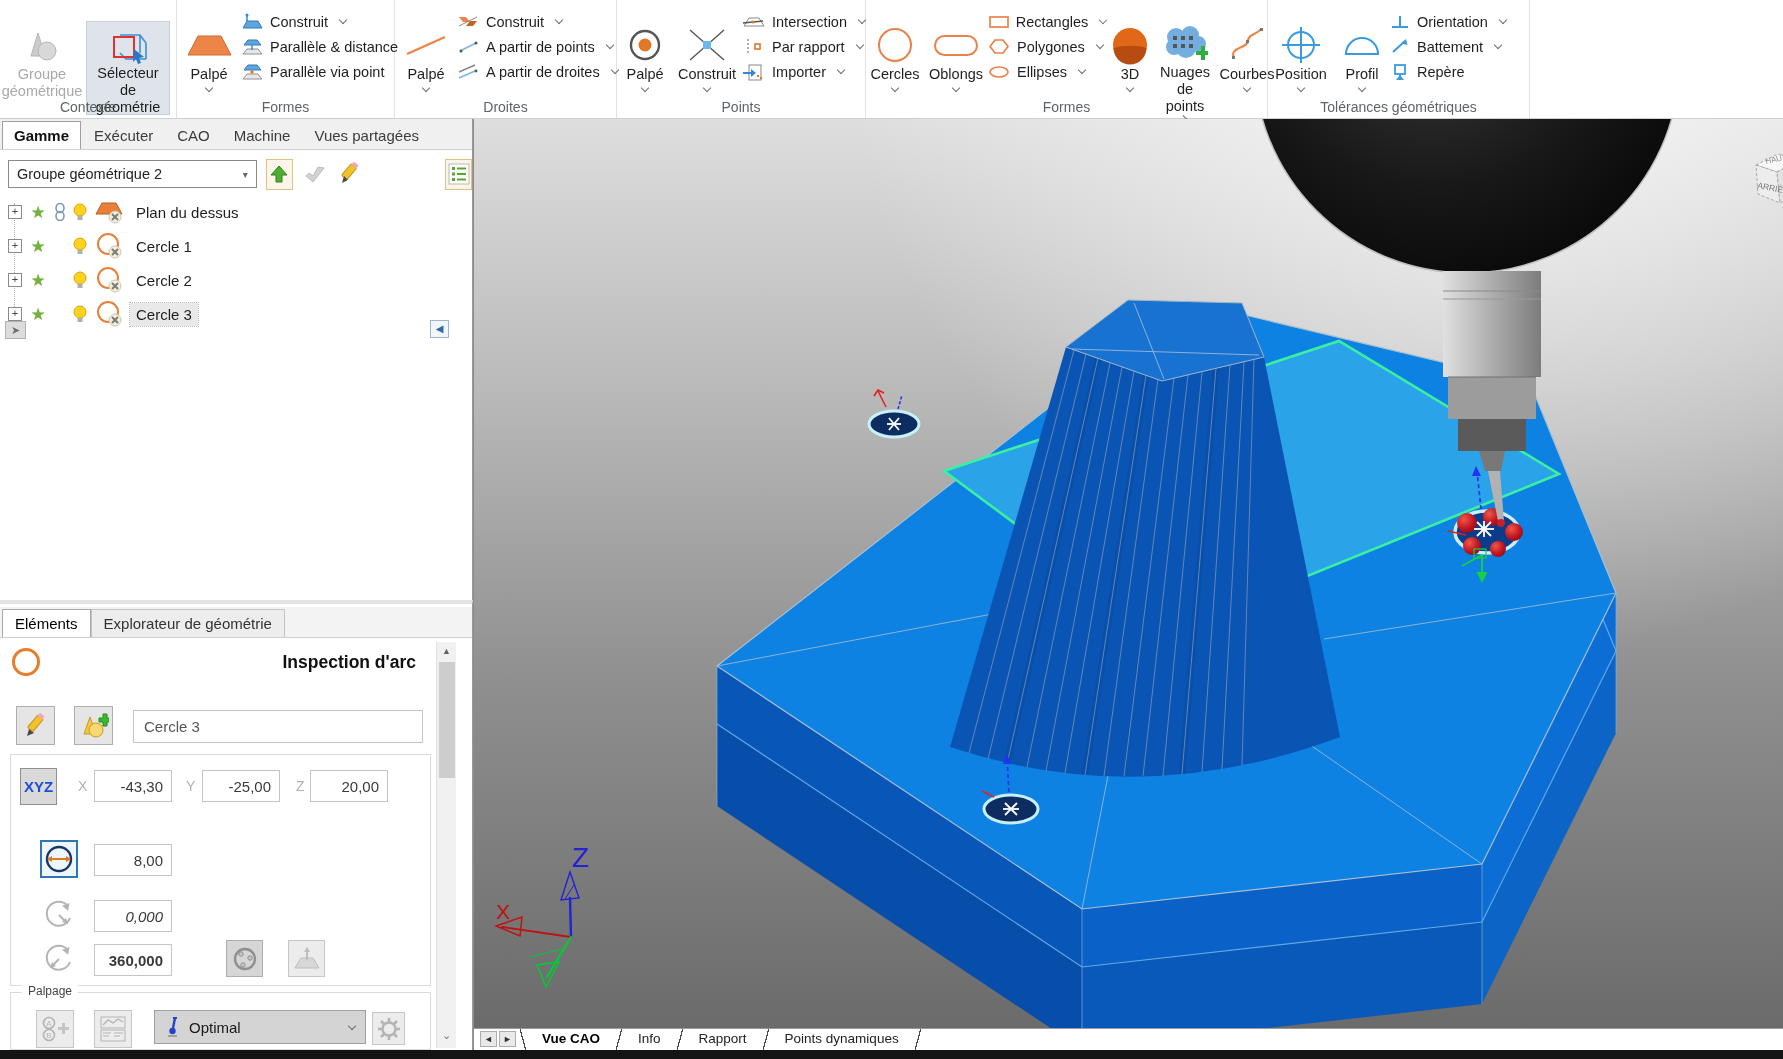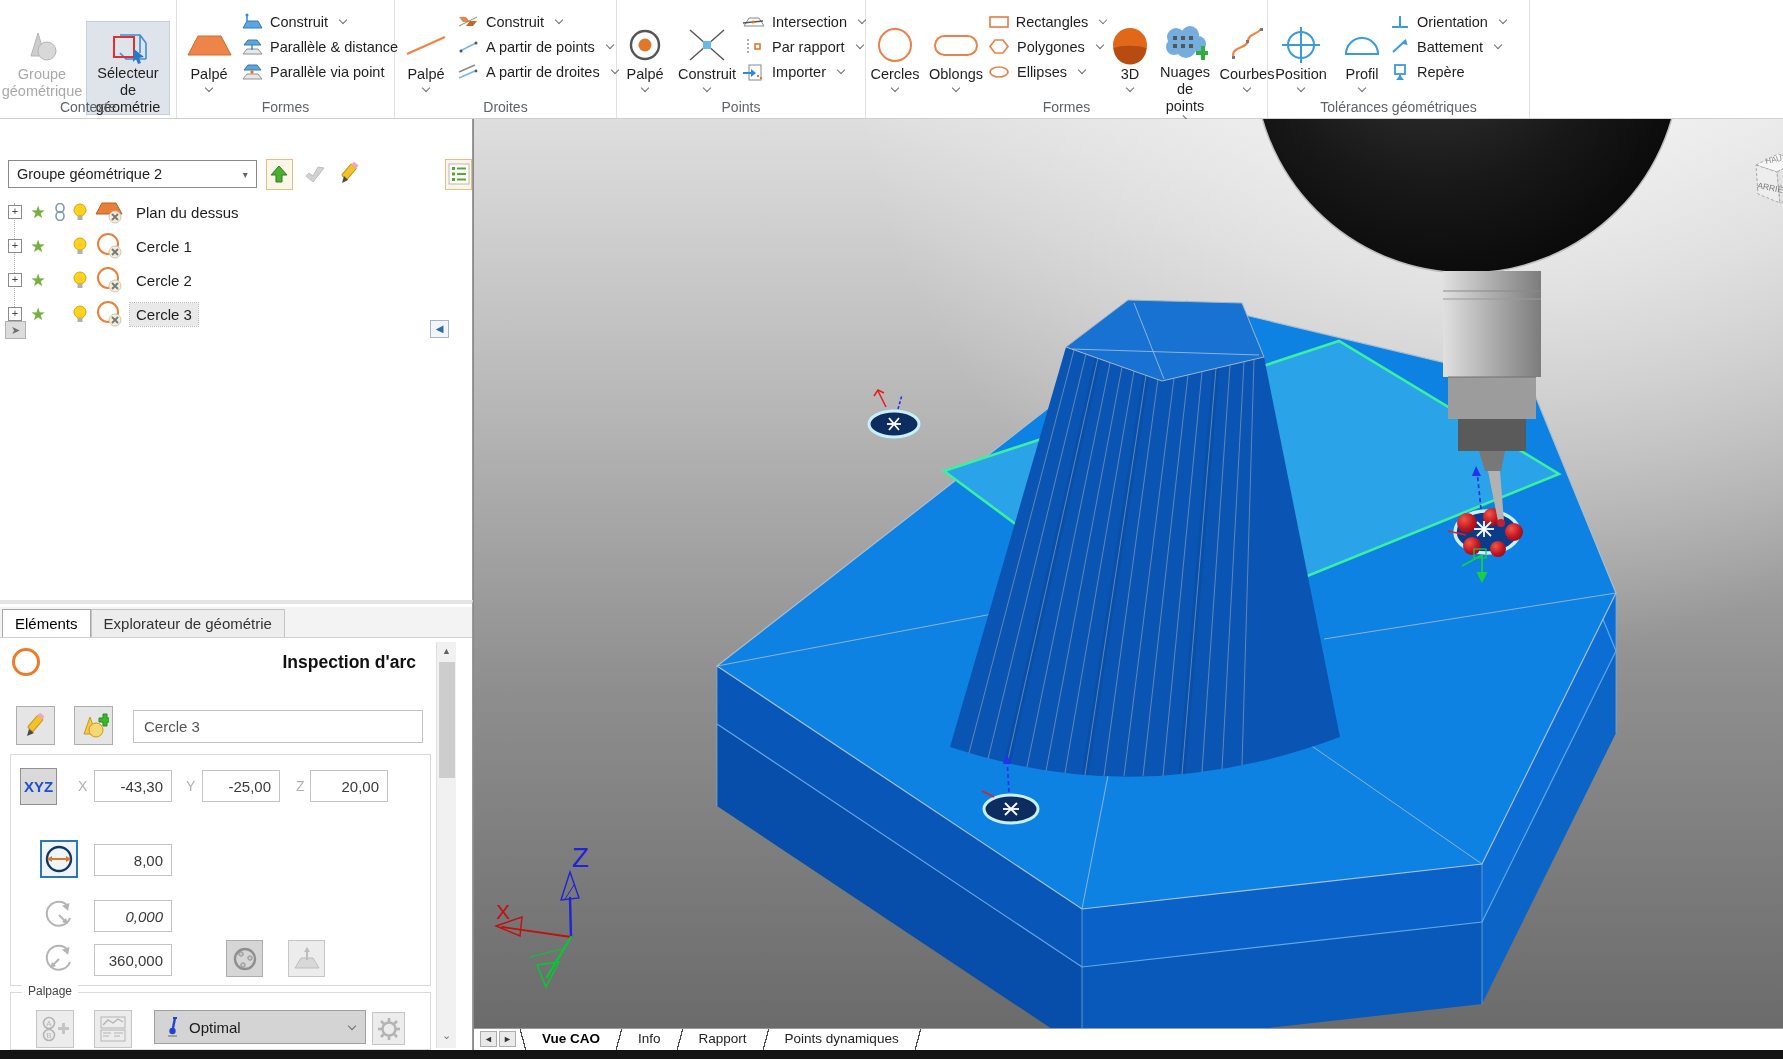--- a/index.html
+++ b/index.html
@@ -391,20 +391,27 @@
               <polygon points="6,17 14,17 10,12" fill="#3a9ae0"></polygon>
             </svg>
           <span>Repère</span>
         </div>
       </div>
       <div class="seclabel">Tolérances géométriques</div>
     </div>
   </div>
 
   <div class="leftpanel">
+    <div class="ptabs">
+      <div class="ptab on">Gamme</div>
+      <div class="ptab">Exécuter</div>
+      <div class="ptab">CAO</div>
+      <div class="ptab">Machine</div>
+      <div class="ptab">Vues partagées</div>
+    </div>
 
     <div class="treebar">
       <div class="combo">
         <span>Groupe géométrique 2</span>
         <span class="arr">▾</span>
       </div>
       <div class="tbtn hl">
         <svg width="20" height="20">
             <polygon points="10,2 18,11 13,11 13,18 7,18 7,11 2,11" fill="#4caf30" stroke="#2e7d1e"></polygon>
           </svg>
@@ -562,21 +569,21 @@
         <polygon points="26,26 20,24 24,20" fill="#b4b4b4"></polygon>
       </svg>
     <input class="numfield" style="left: 94px; top: 296px; width: 78px; font-style: italic;" value="0,000">
 
     <svg style="position:absolute;left:42px;top:338px" width="34" height="34">
         <path d="M26 8 A12 12 0 1 0 28 20" fill="none" stroke="#b4b4b4" stroke-width="2"></path>
         <polygon points="25,4 21,11 29,11" fill="#b4b4b4" transform="rotate(40 25 8)"></polygon>
         <line x1="17" y1="17" x2="10" y2="24" stroke="#b4b4b4" stroke-width="2"></line>
         <polygon points="8,26 14,24 10,20" fill="#b4b4b4"></polygon>
       </svg>
-    <input class="numfield" style="left: 94px; top: 340px; width: 78px;" value="360,000">
+    <input class="numfield" style="left: 94px; top: 340px; width: 78px; font-weight: bold;" value="360,000">
 
     <div class="sqbtn" style="left:226px;top:336px;width:37px;height:37px;background:#d6d6d6">
       <svg width="26" height="26">
           <circle cx="13" cy="13" r="10" fill="none" stroke="#8f8f8f" stroke-width="2.4"></circle>
           <circle cx="9" cy="8" r="2.2" fill="#c8c8c8" stroke="#909090"></circle>
           <circle cx="18" cy="12" r="2.2" fill="#c8c8c8" stroke="#909090"></circle>
           <circle cx="11" cy="19" r="2.2" fill="#c8c8c8" stroke="#909090"></circle>
         </svg>
     </div>
     <div class="sqbtn dis" style="left:288px;top:336px;width:37px;height:37px">

